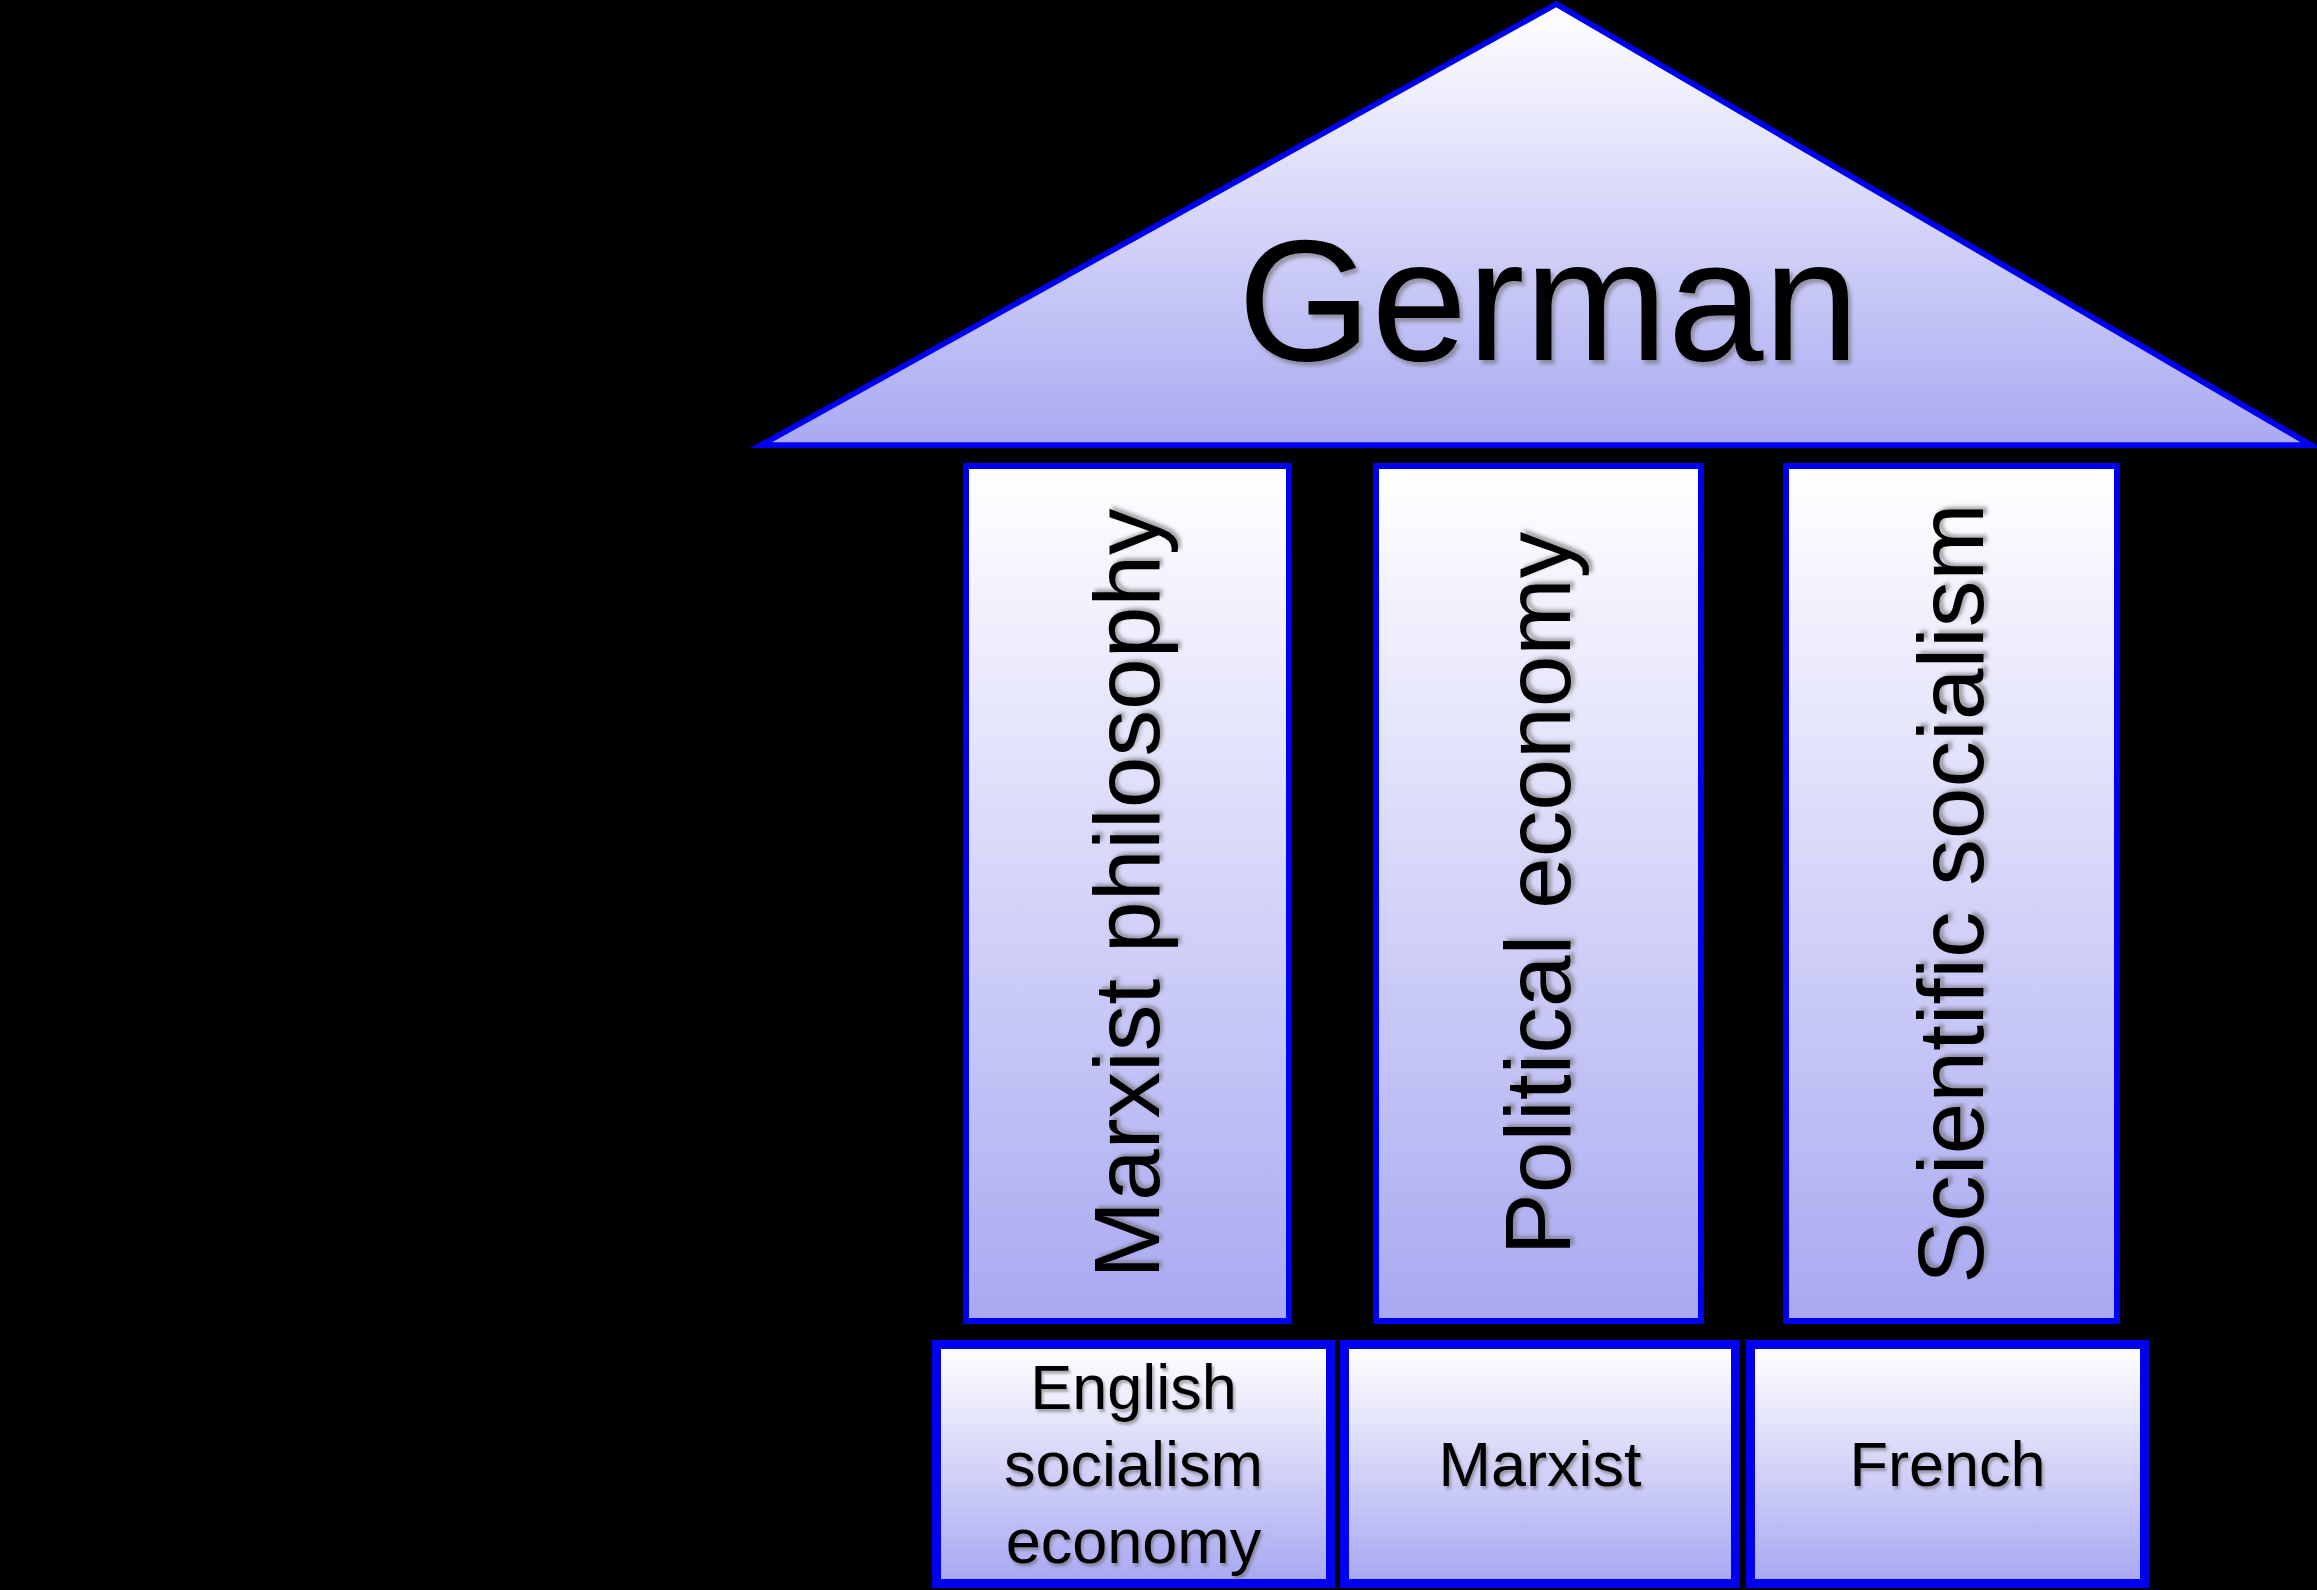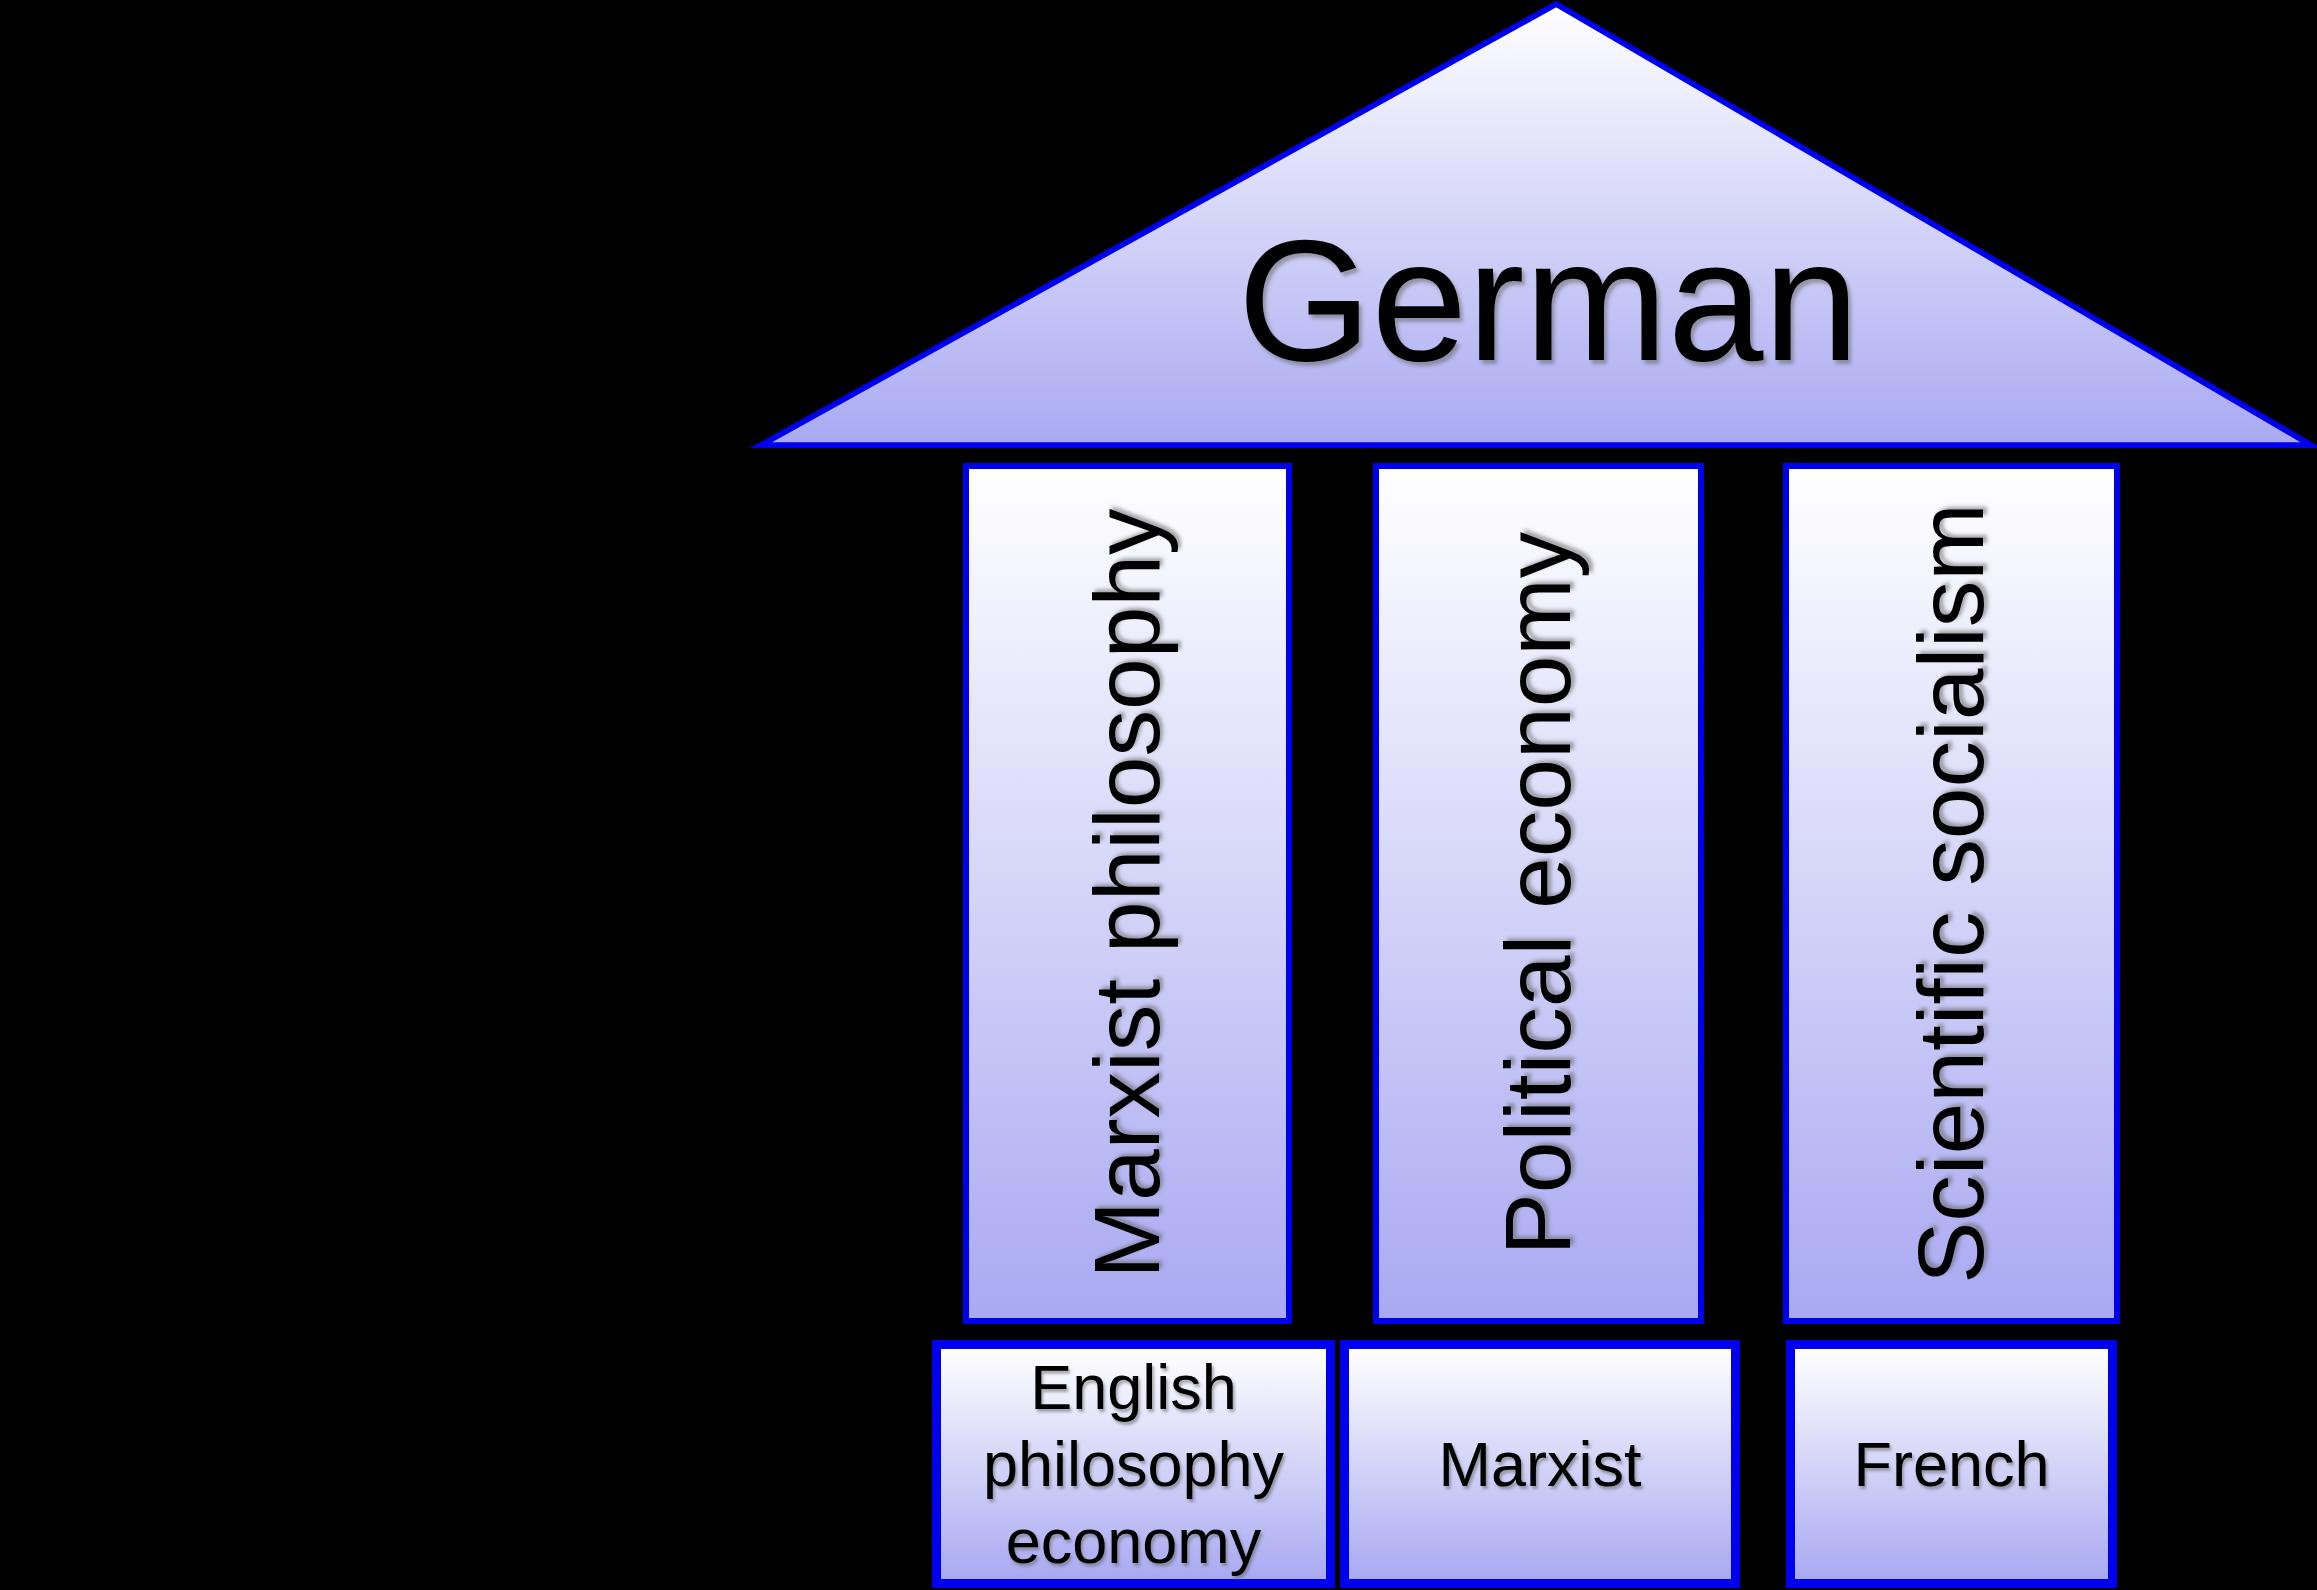--- a/index.html
+++ b/index.html
@@ -73,21 +73,21 @@
     display: flex;
     flex-direction: column;
     align-items: center;
     justify-content: center;
     text-align: center;
     font-size: 63px;
     text-shadow: 1.9px 2.9px 2.9px rgba(102,102,102,0.55);
   }
   .base.b1 { left: 932px;  width: 403px; }
   .base.b2 { left: 1340px; width: 400px; }
-  .base.b3 { left: 1786px; width: 331px; }
+  .base.b3 { left: 1746px; width: 403px; }
   .base.lines3 .line { line-height: 77px; }
   .base.lines2 .line { line-height: 90px; }
 </style>
 </head>
 <body>
 
 <div class="stage">
 
   <svg class="roof-svg" viewBox="0 0 2400 470" aria-hidden="true">
     <defs>
@@ -108,21 +108,21 @@
   <div class="pillar p2">
     <div class="vtext">Political economy</div>
   </div>
 
   <div class="pillar p3">
     <div class="vtext">Scientific socialism</div>
   </div>
 
   <div class="base b1 lines3">
     <span class="line">English</span>
-    <span class="line">philosophy</span>
+    <span class="line">socialism</span>
     <span class="line">economy</span>
   </div>
 
   <div class="base b2 lines2">
     <span class="line">Marxist</span>
   </div>
 
   <div class="base b3 lines2">
     <span class="line">French</span>
   </div>

